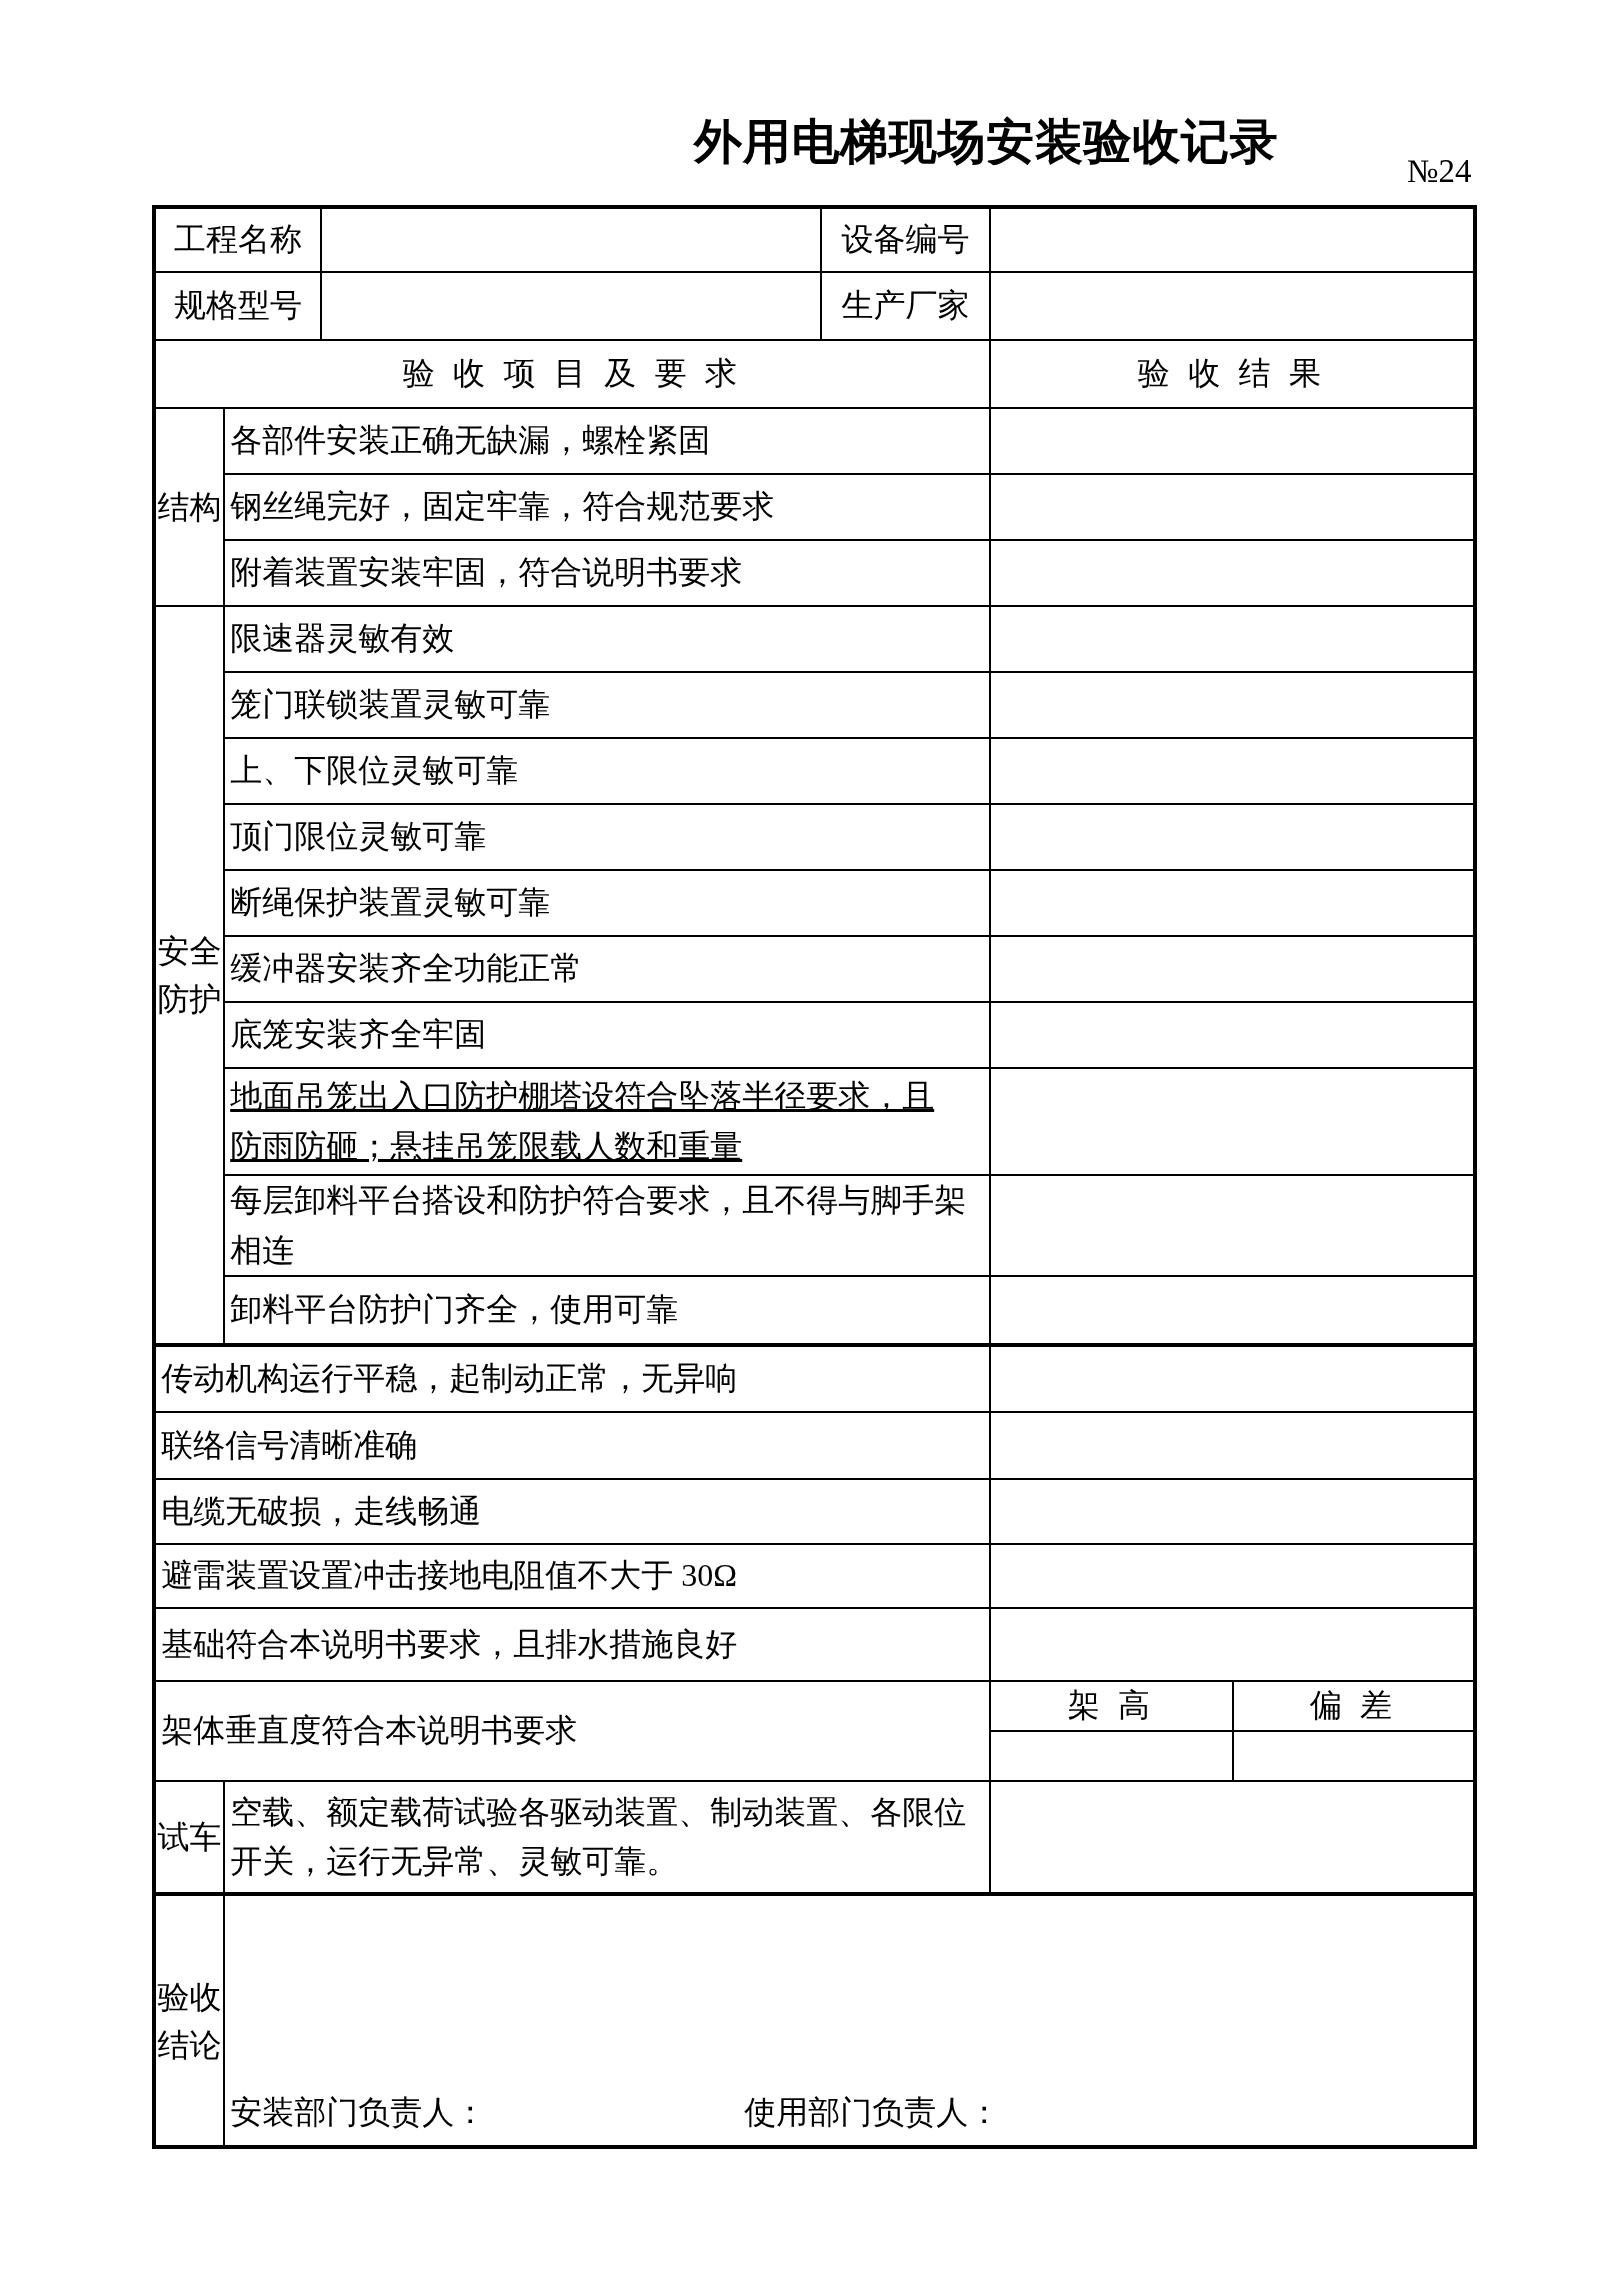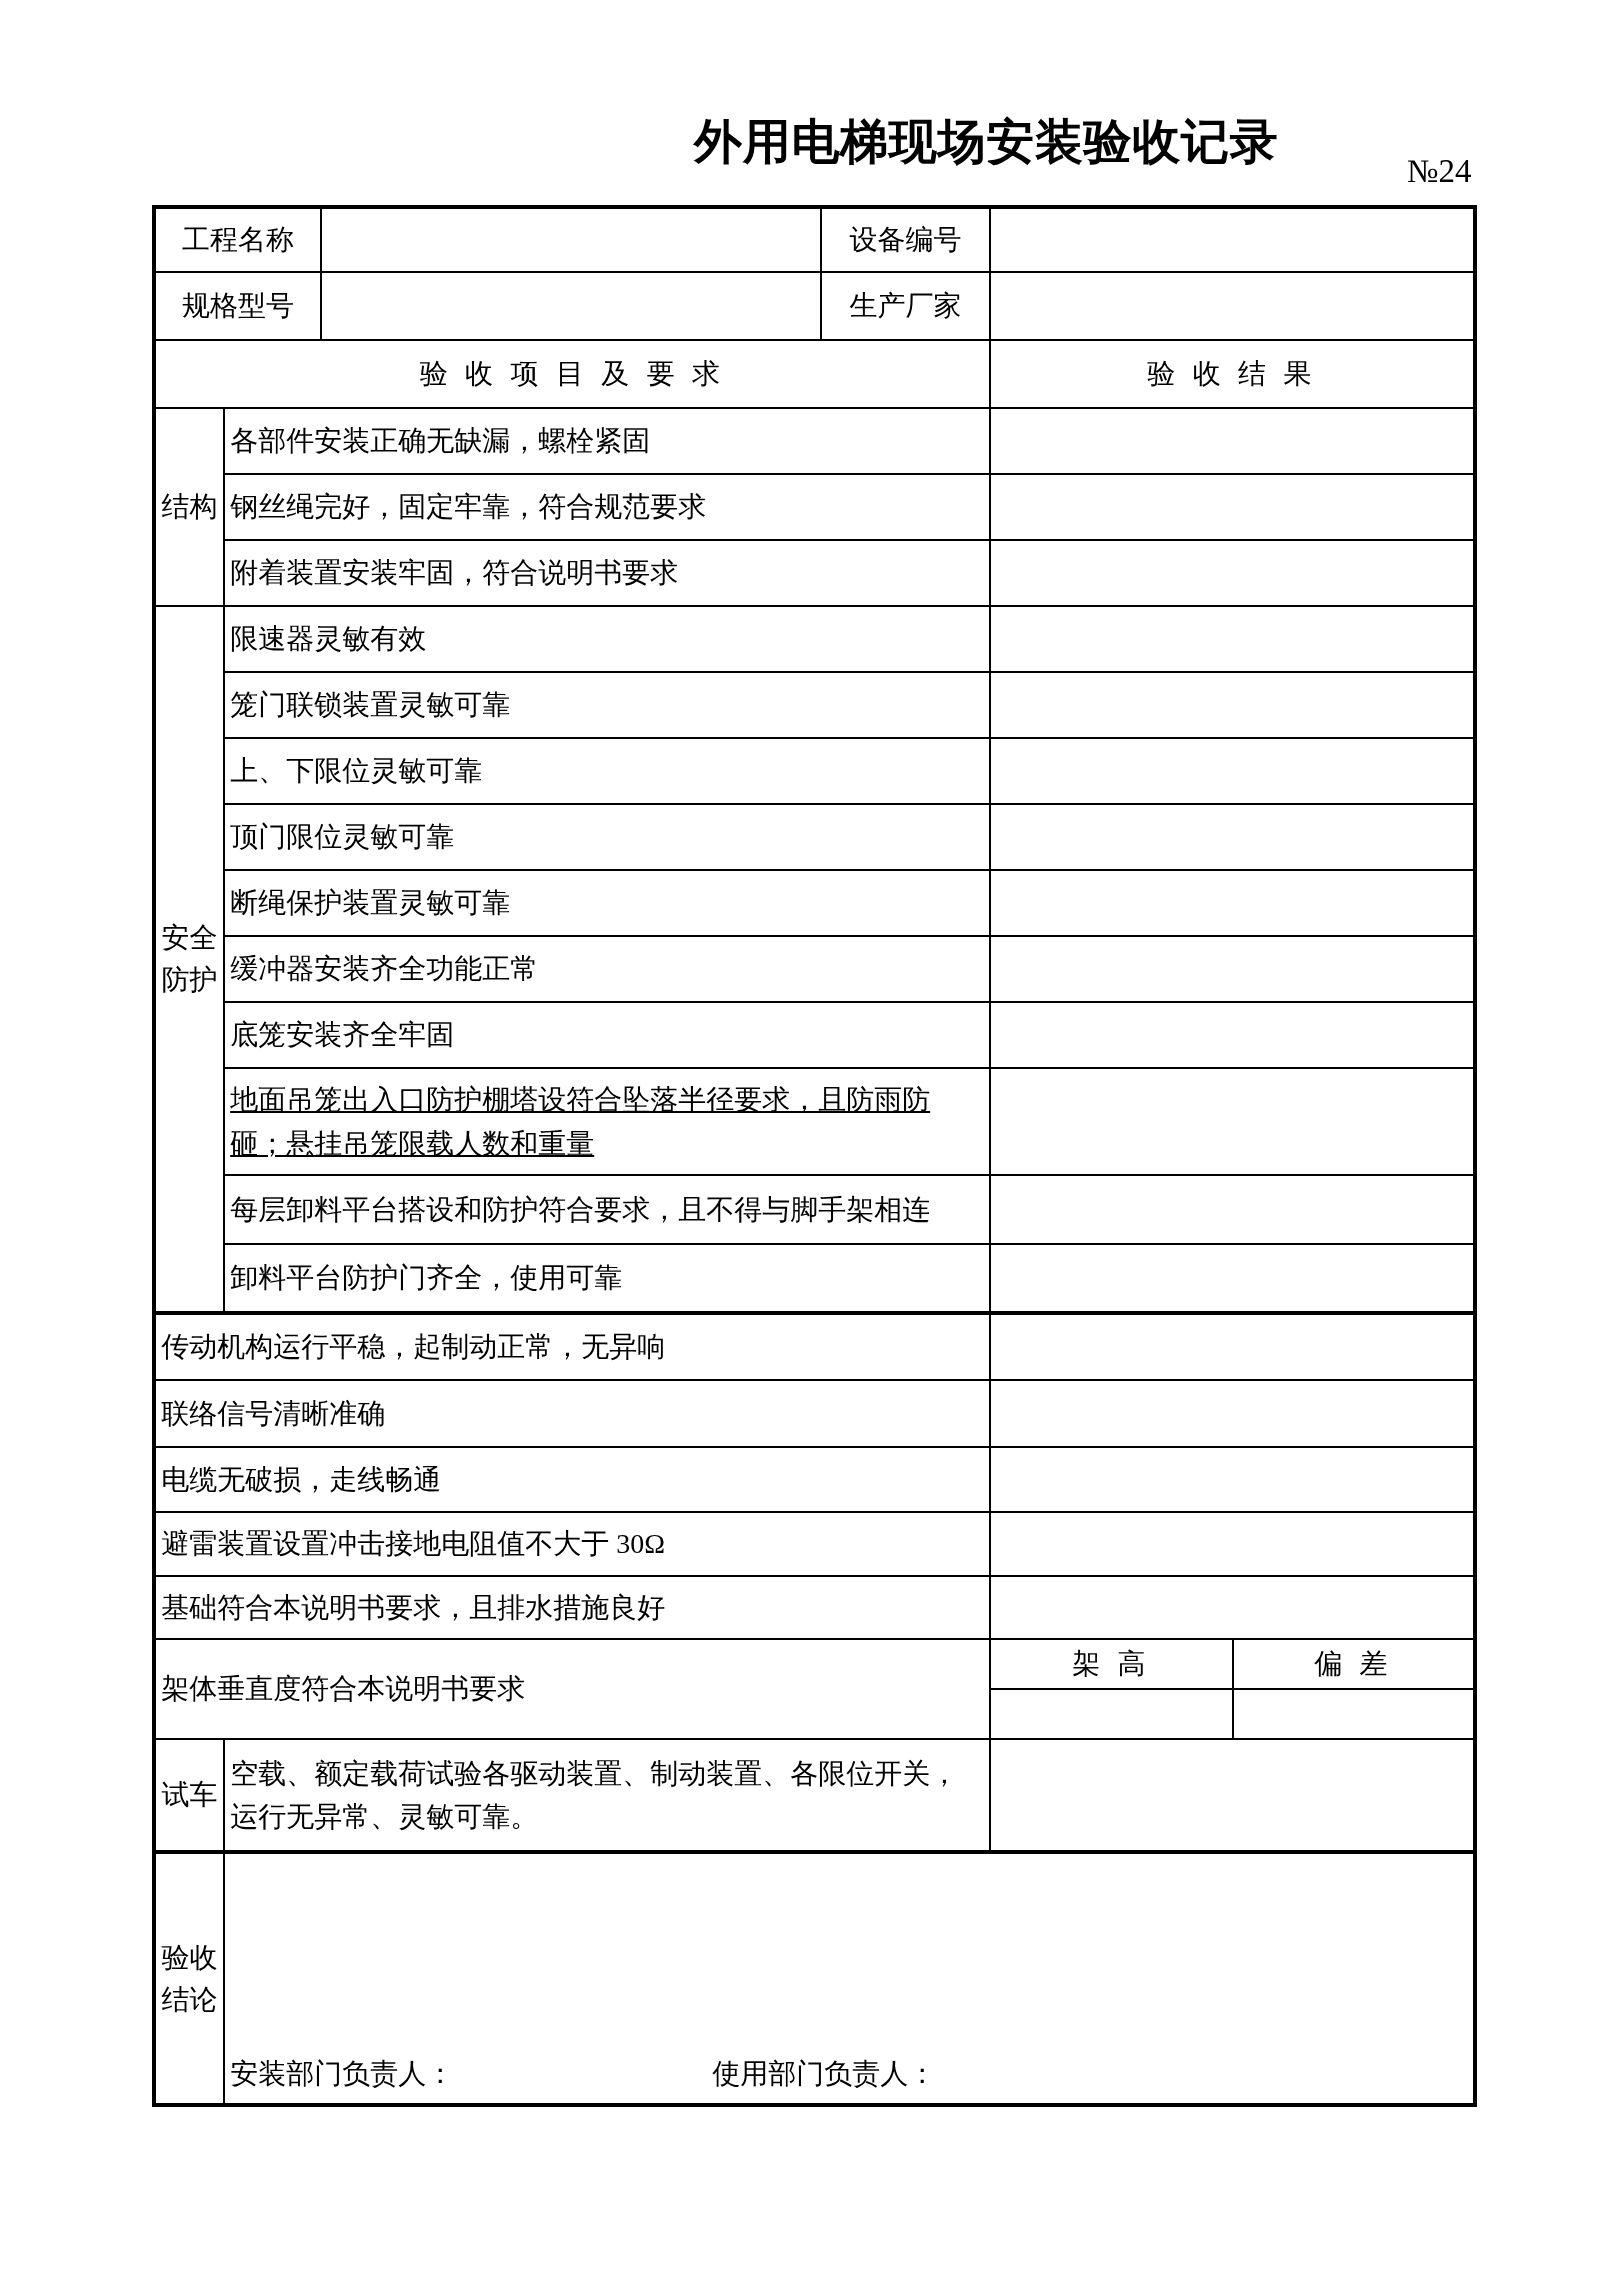--- a/index.html
+++ b/index.html
@@ -13,21 +13,21 @@
     font-size:48px;font-weight:bold;letter-spacing:0.7px;white-space:nowrap;
   }
   .doc-no{position:absolute;left:1407px;top:153px;font-size:33px;}
   table.form{
     position:absolute;left:152px;top:205px;width:1322px;
     border-collapse:collapse;table-layout:fixed;
     border:4.6px solid #000;
   }
   td{
     border:2px solid #000;border-top-width:2.6px;border-bottom-width:2.6px;
-    font-size:28px;vertical-align:middle;padding:0;overflow:hidden;
+    font-size:32px;vertical-align:middle;padding:0;overflow:hidden;
     word-break:break-all;
   }
   tr.thick-top>td{border-top-width:4.6px;}
   .clabel{text-align:center;}
   .chead{text-align:center;letter-spacing:5.2px;}
   .subhead{text-align:center;letter-spacing:5.2px;}
   .glabel{text-align:center;line-height:1.5;}
   .item{text-align:left;padding:0 7.9px 0 5.2px;line-height:1.55;}
   .pr{padding-right:34px;text-decoration:underline;}
   .concl{vertical-align:bottom;padding:0 0 10.5px 5.2px;}
@@ -139,21 +139,21 @@
       <td colspan="2"></td>
     </tr>
     <tr style="height:65px">
       <td colspan="4" class="item">电缆无破损，走线畅通</td>
       <td colspan="2"></td>
     </tr>
     <tr style="height:64px">
       <td colspan="4" class="item">避雷装置设置冲击接地电阻值不大于 30Ω</td>
       <td colspan="2"></td>
     </tr>
-    <tr style="height:63px">
+    <tr style="height:73px">
       <td colspan="4" class="item">基础符合本说明书要求，且排水措施良好</td>
       <td colspan="2"></td>
     </tr>
 
     <tr style="height:50px">
       <td colspan="4" rowspan="2" class="item">架体垂直度符合本说明书要求</td>
       <td class="subhead">架 高</td>
       <td class="subhead">偏 差</td>
     </tr>
     <tr style="height:50px">

